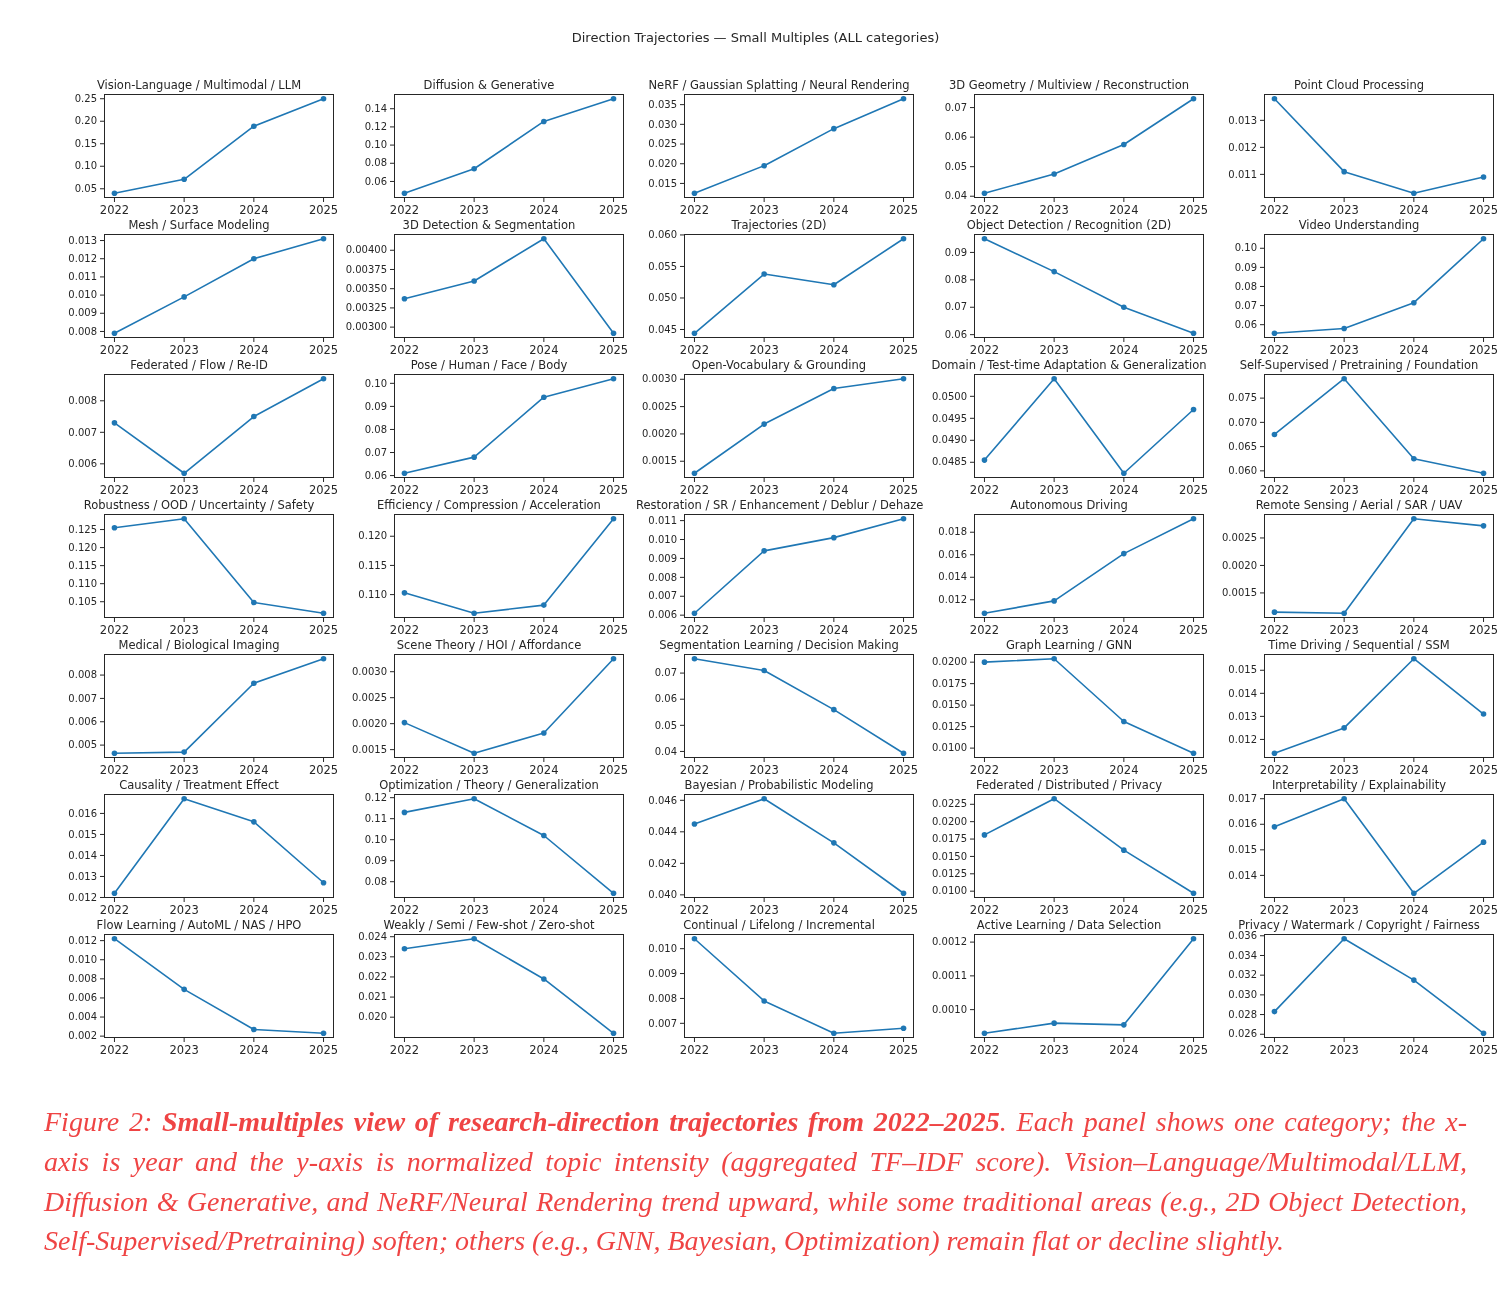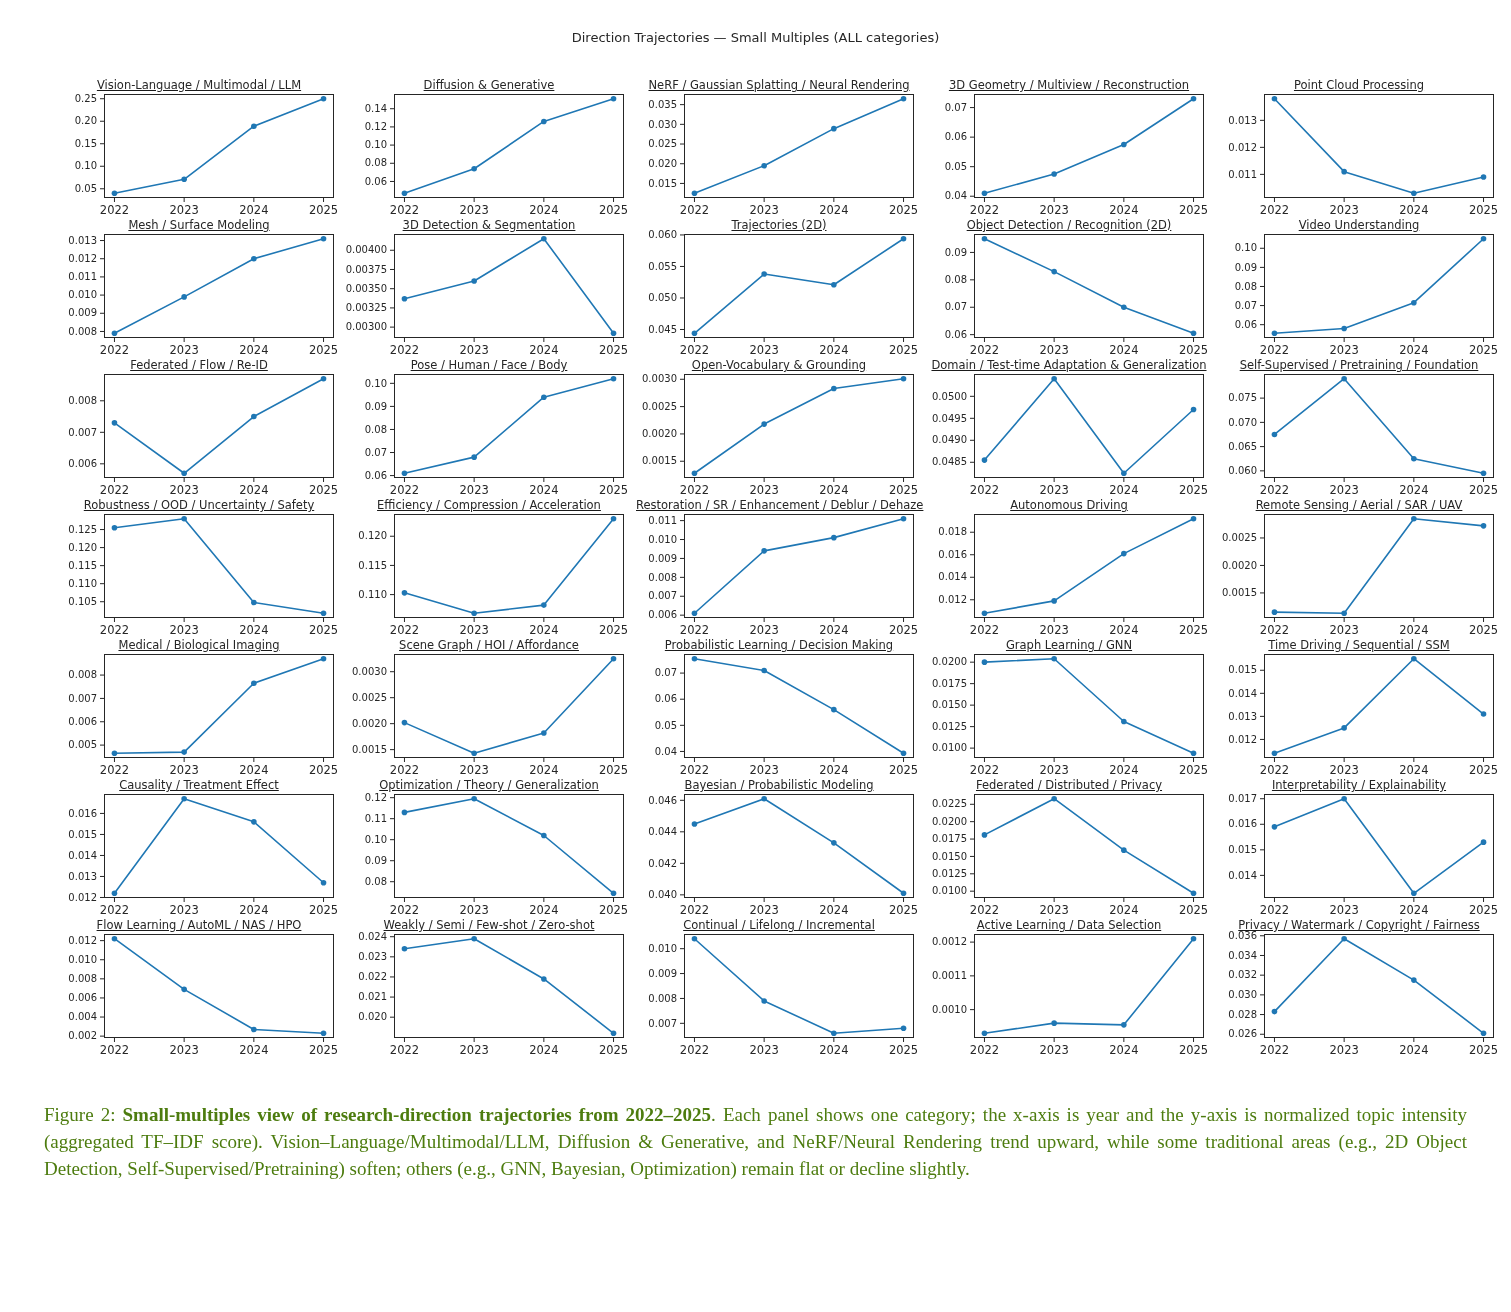--- a/index.html
+++ b/index.html
@@ -17,21 +17,20 @@
     font-size:13px;
     color:#262626;
     height:16px; line-height:16px;
   }
   .grid{
     margin:32px 0 0 56px;
     display:grid;
     grid-template-columns:repeat(5, 286px);
     column-gap:4px;
     row-gap:0;
-    text-decoration:underline;
   }
   .panel{ width:286px; height:140px; position:relative; }
   .panel-title{
     height:14px; line-height:14px;
     text-align:center;
     font-size:11.5px;
     color:#262626;
     white-space:nowrap;
     margin-bottom:2px;
   }
@@ -39,24 +38,25 @@
     margin-left:48px;
     width:230px; height:104px;
     position:relative;
   }
   .plot-wrap svg{ overflow:visible; display:block; }
   .ytick-text{ font-size:10px; fill:#262626; }
   .xtick-text{ font-size:11.5px; fill:#262626; }
   .caption{
     margin:44px 44px 0 44px;
     font-family:"Liberation Serif", serif;
-    font-size:19px;
+    font-size:28px;
     line-height:1.42;
     text-align:justify;
-    color:#4d7c0f;
+    color:#ef4444;
+    font-style:italic;
   }
   .caption b{ font-weight:bold; }
 </style>
 </head>
 <body>
 
 <div class="page">
   <div class="fig-title">Direction Trajectories — Small Multiples (ALL categories)</div>
   <div class="grid">
       <div class="panel">
@@ -676,21 +676,21 @@
             <text x="219.54545454545456" y="120" text-anchor="middle" class="xtick-text">2025</text>
             <polyline points="10.454545454545455,99.27272727272728 80.15151515151514,98.10549943883277 149.84848484848484,29.23905723905723 219.54545454545456,4.7272727272727195" fill="none" stroke="#1f77b4" stroke-width="1.6" stroke-linejoin="round" stroke-linecap="round"></polyline>
             <circle cx="10.454545454545455" cy="99.27272727272728" r="2.8" fill="#1f77b4"></circle>
             <circle cx="80.15151515151514" cy="98.10549943883277" r="2.8" fill="#1f77b4"></circle>
             <circle cx="149.84848484848484" cy="29.23905723905723" r="2.8" fill="#1f77b4"></circle>
             <circle cx="219.54545454545456" cy="4.7272727272727195" r="2.8" fill="#1f77b4"></circle>
           </svg>
         </div>
       </div>
       <div class="panel">
-        <div class="panel-title">Scene Graph / HOI / Affordance</div>
+        <div class="panel-title">Scene Theory / HOI / Affordance</div>
         <div class="plot-wrap">
           <svg width="230" height="104">
             <rect x="0.5" y="0.5" width="229" height="103" fill="none" stroke="#262626" stroke-width="1"></rect>
             <line x1="-4" y1="95.63636363636364" x2="0" y2="95.63636363636364" stroke="#262626" stroke-width="1"></line>
             <text x="-7" y="98.83636363636364" text-anchor="end" class="ytick-text">0.0015</text>
             <line x1="-4" y1="69.66233766233765" x2="0" y2="69.66233766233765" stroke="#262626" stroke-width="1"></line>
             <text x="-7" y="72.86233766233765" text-anchor="end" class="ytick-text">0.0020</text>
             <line x1="-4" y1="43.68831168831168" x2="0" y2="43.68831168831168" stroke="#262626" stroke-width="1"></line>
             <text x="-7" y="46.88831168831168" text-anchor="end" class="ytick-text">0.0025</text>
             <line x1="-4" y1="17.714285714285694" x2="0" y2="17.714285714285694" stroke="#262626" stroke-width="1"></line>
@@ -705,21 +705,21 @@
             <text x="219.54545454545456" y="120" text-anchor="middle" class="xtick-text">2025</text>
             <polyline points="10.454545454545455,68.62337662337661 80.15151515151514,99.27272727272728 149.84848484848484,79.01298701298701 219.54545454545456,4.727272727272705" fill="none" stroke="#1f77b4" stroke-width="1.6" stroke-linejoin="round" stroke-linecap="round"></polyline>
             <circle cx="10.454545454545455" cy="68.62337662337661" r="2.8" fill="#1f77b4"></circle>
             <circle cx="80.15151515151514" cy="99.27272727272728" r="2.8" fill="#1f77b4"></circle>
             <circle cx="149.84848484848484" cy="79.01298701298701" r="2.8" fill="#1f77b4"></circle>
             <circle cx="219.54545454545456" cy="4.727272727272705" r="2.8" fill="#1f77b4"></circle>
           </svg>
         </div>
       </div>
       <div class="panel">
-        <div class="panel-title">Probabilistic Learning / Decision Making</div>
+        <div class="panel-title">Segmentation Learning / Decision Making</div>
         <div class="plot-wrap">
           <svg width="230" height="104">
             <rect x="0.5" y="0.5" width="229" height="103" fill="none" stroke="#262626" stroke-width="1"></rect>
             <line x1="-4" y1="97.4445002511301" x2="0" y2="97.4445002511301" stroke="#262626" stroke-width="1"></line>
             <text x="-7" y="100.6445002511301" text-anchor="end" class="ytick-text">0.04</text>
             <line x1="-4" y1="71.32697137117026" x2="0" y2="71.32697137117026" stroke="#262626" stroke-width="1"></line>
             <text x="-7" y="74.52697137117026" text-anchor="end" class="ytick-text">0.05</text>
             <line x1="-4" y1="45.20944249121046" x2="0" y2="45.20944249121046" stroke="#262626" stroke-width="1"></line>
             <text x="-7" y="48.40944249121046" text-anchor="end" class="ytick-text">0.06</text>
             <line x1="-4" y1="19.091913611250618" x2="0" y2="19.091913611250618" stroke="#262626" stroke-width="1"></line>

